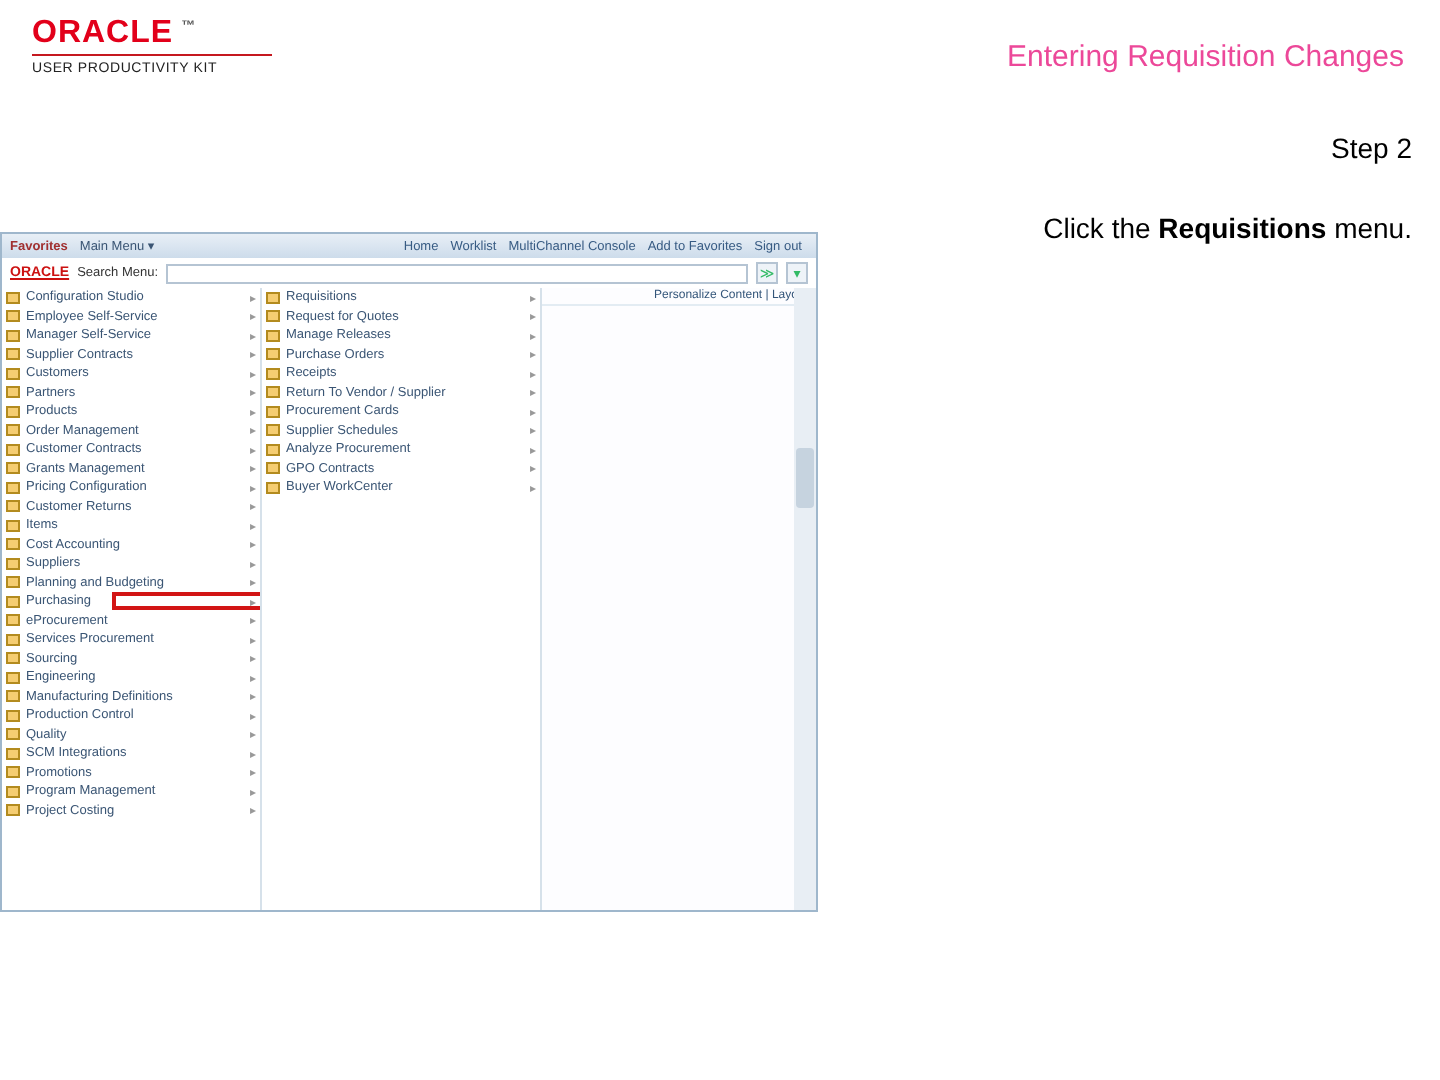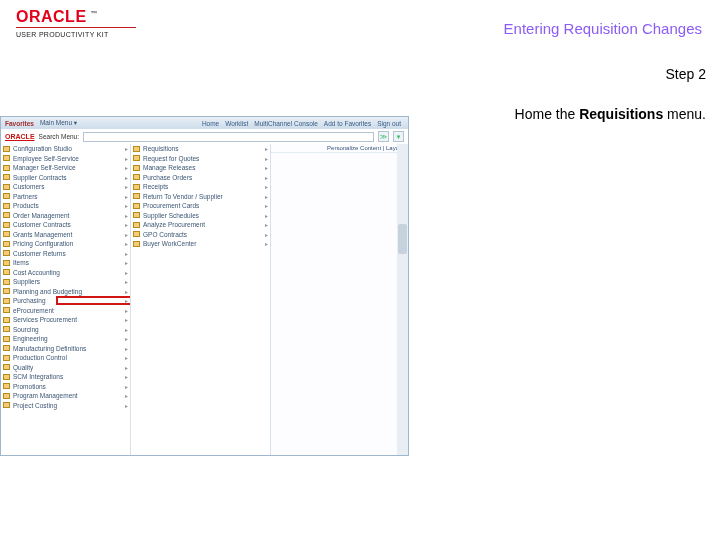--- a/index.html
+++ b/index.html
@@ -24,21 +24,21 @@
     letter-spacing:0.5px; display:flex; align-items:center; gap:4px;
   }
   .logo-tm { font-size:7px; color:#555; align-self:flex-start; margin-top:2px;}
   .logo-upk {
     font-size:7px; letter-spacing:0.3px; color:#222;
     margin-top:3px;
   }
   .logo-under { width:120px; height:1px; background:#c5181f; margin-top:1px;}
   .page-title {
     position:absolute; right:18px; top:20px;
-    font-size:15px; color:#8b5cf6;
+    font-size:15px; color:#ec4899;
   }
   
   .content { display:flex;text-align:right; }
   .app-pane {
     width:409px;
     margin-top:70px;
   }
   .sidepanel {
     flex:1; padding:20px 14px 0 18px;
     font-size:14px; color:#000;
@@ -384,16 +384,16 @@
 
       <div class="scroll-handle">
         <div class="thumb"></div>
       </div>
     </div>
   </div>
 
   <div class="sidepanel">
     <div class="step-label">Step 2</div>
     <div class="instr">
-      <span>Home the </span><b>Requisitions</b><span> menu.</span>
+      <span>Click the </span><b>Requisitions</b><span> menu.</span>
     </div>
   </div>
 </div>
 
 </body></html>

